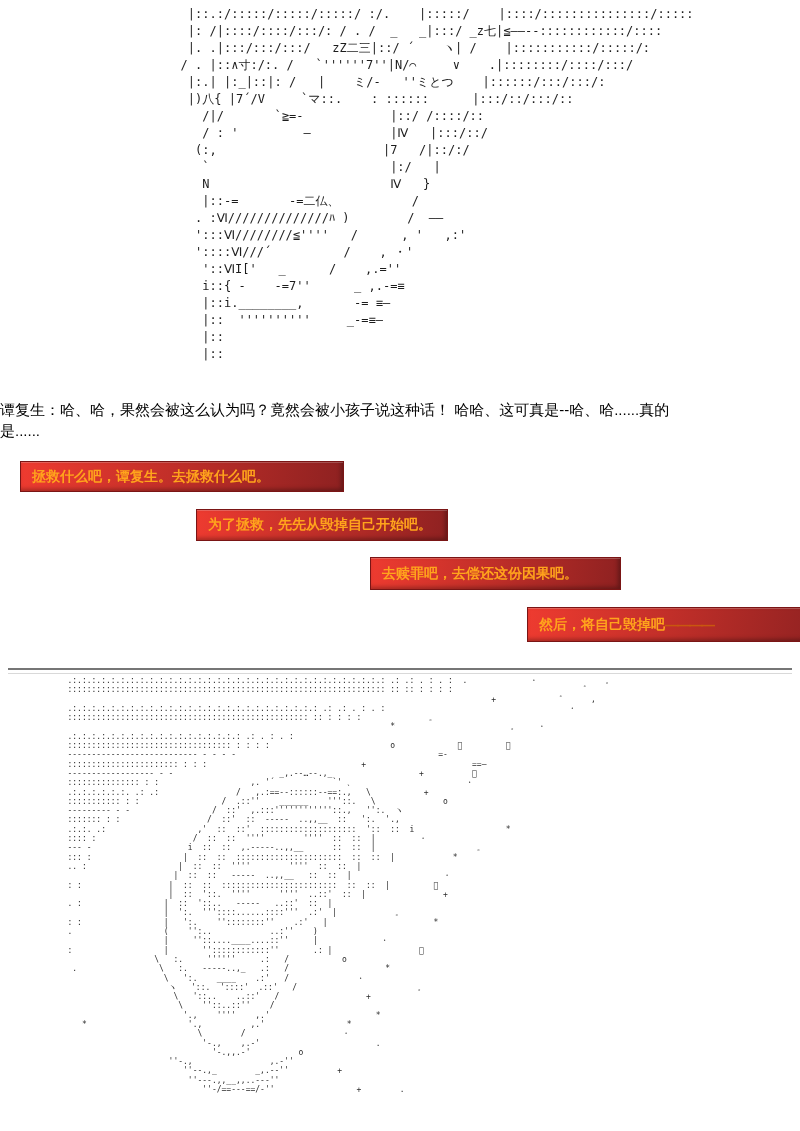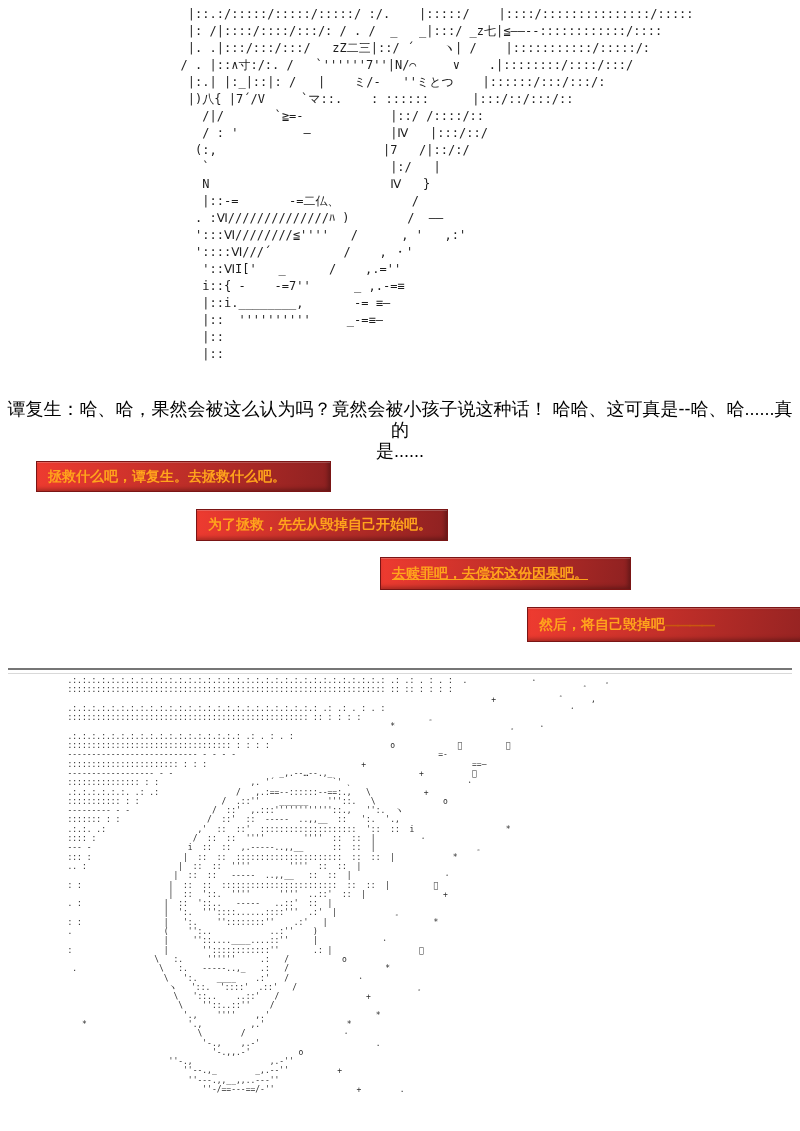--- a/index.html
+++ b/index.html
@@ -8,34 +8,34 @@
     font-family:"Liberation Sans","DejaVu Sans",sans-serif;
   }
   .aa{
     position:absolute;margin:0;color:#1c1c1c;
     font-family:"DejaVu Sans Mono","Liberation Mono",monospace;
     white-space:pre;pointer-events:none;
   }
   .aa-top{left:0;top:6px;font-size:12px;line-height:17px;}
   .aa-bottom{left:0;top:676px;font-size:8px;line-height:9.3px;color:#2a2a2a;}
   .dialogue{
-    position:absolute;left:0;top:399px;width:800px;text-align:center;
-    font-size:18px;line-height:21px;color:#000;
+    position:absolute;left:0;top:399px;width:800px;
+    font-size:15px;line-height:21px;color:#000;
   }
   .banner{
     position:absolute;box-sizing:border-box;display:flex;align-items:center;
     padding-left:11px;font-weight:bold;font-size:14px;white-space:nowrap;
     color:var(--banner-text,#ffa41c);
     background:linear-gradient(100deg,var(--banner-grad-start,#ee3b30),var(--banner-grad-end,#8e2121));
     border:1px solid var(--banner-border,#7a1515);
     box-shadow:inset 0 1px 0 rgba(255,255,255,.22), inset -2px -2px 4px rgba(0,0,0,.30);
   }
-  .b1{left:36px;top:461px;width:295px;height:31px;}
+  .b1{left:20px;top:461px;width:324px;height:31px;}
   .b2{left:196px;top:509px;width:252px;height:32px;}
-  .b3{left:380px;top:557px;width:251px;height:33px;text-decoration:underline;}
+  .b3{left:370px;top:557px;width:251px;height:33px;}
   .b4{left:527px;top:607px;width:303px;height:35px;}
   .b4 .dash{color:var(--banner4-dash,#c9570f);letter-spacing:-2px;font-weight:bold;}
   .divider{
     position:absolute;left:8px;top:668px;width:784px;height:3px;
     border-top:2px solid var(--divider,#767676);
     border-bottom:1px solid #d9d9d9;background:#fff;
   }
 </style>
 </head>
 <body style="background: rgb(255, 255, 255);">

